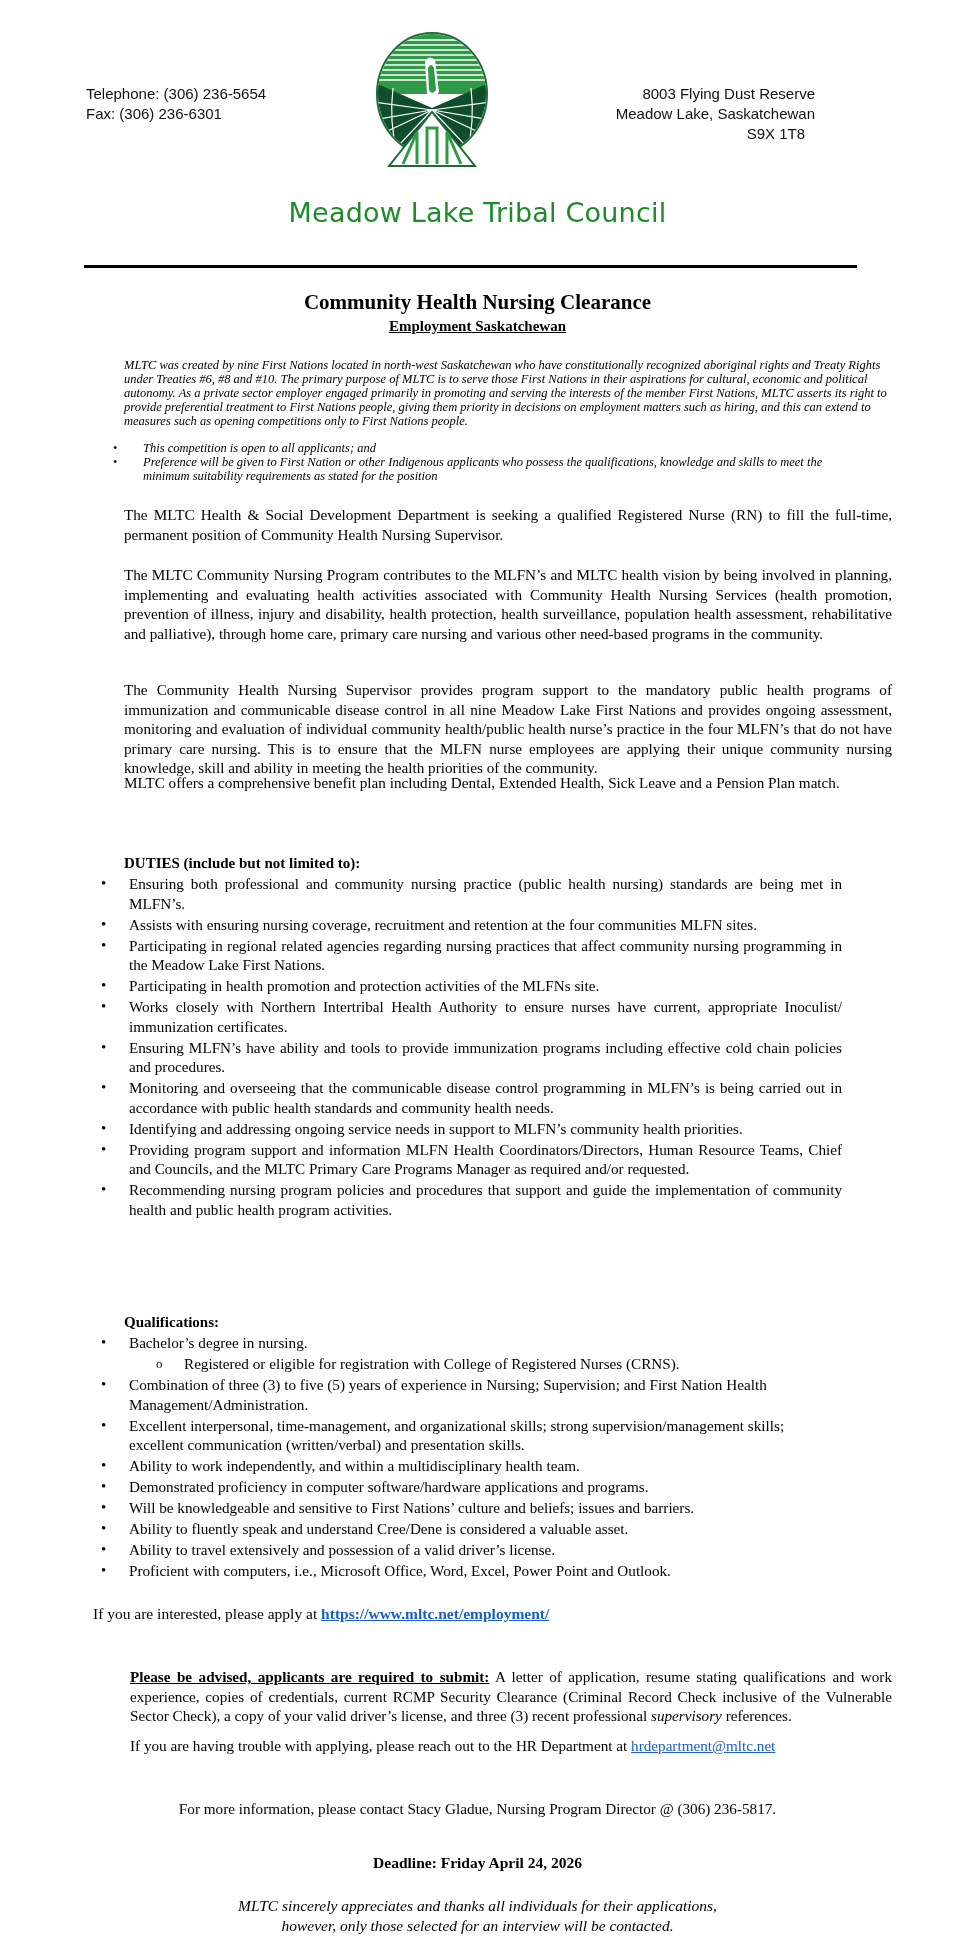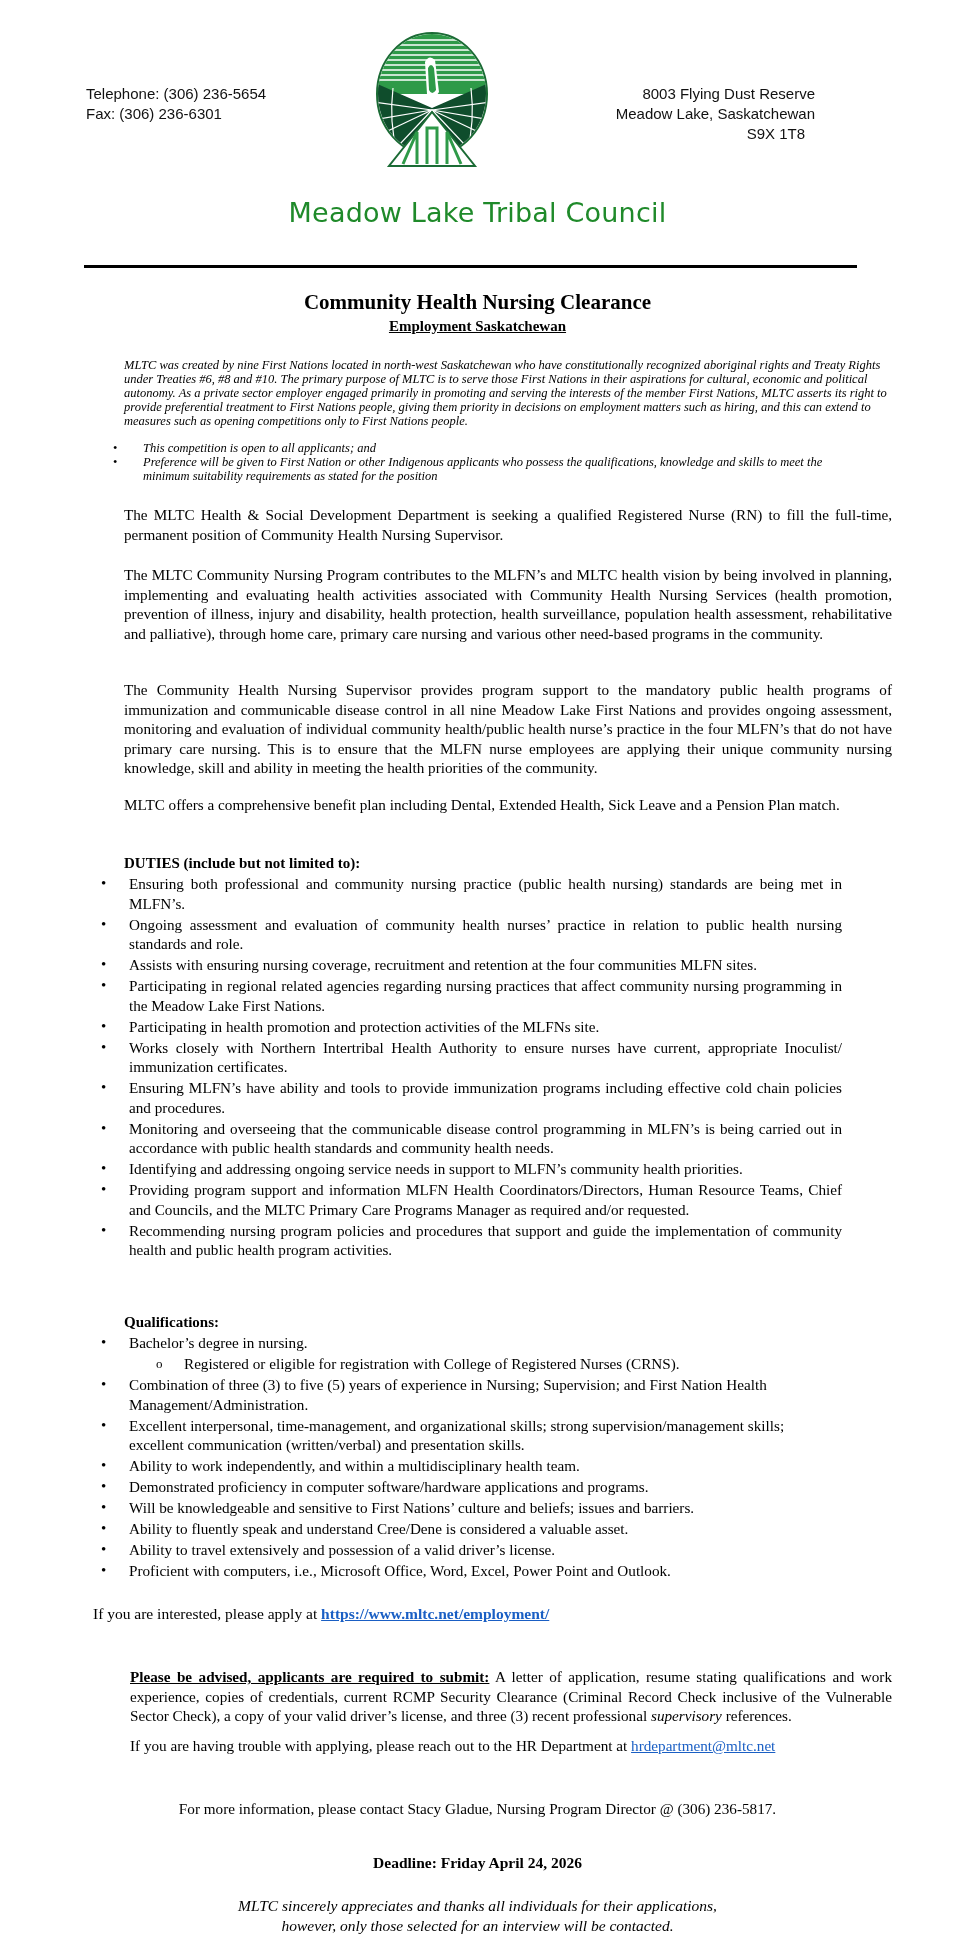--- a/index.html
+++ b/index.html
@@ -23,21 +23,21 @@
     .block { position: absolute; left: 87px; width: 768px; margin-left: 37px; }
     .intro { top: 358px; font-size: 12.5px; font-style: italic; line-height: 14px; }
     .intro-list { top: 441px; left: 87px; width: 768px; font-size: 12.5px; font-style: italic; line-height: 14px; margin: 0; padding: 0; list-style: none; }
     .intro-list li { position: relative; padding-left: 56px; }
     .intro-list li::before { content: "•"; position: absolute; left: 26px; font-style: normal; }
 
     .para { font-size: 15.2px; line-height: 19.5px; text-align: justify; }
     .p1 { top: 505px; }
     .p2 { top: 565px; }
     .p3 { top: 680px; }
-    .p4 { top: 795px; }
+    .p4 { top: 773px; }
 
     .section-head { font-size: 15px; font-weight: bold; }
     .duties-head { top: 855px; }
     .list { position: absolute; left: 74px; width: 768px; margin: 0; padding: 0; list-style: none; font-size: 15.2px; line-height: 19.5px; }
     .list li { position: relative; padding-left: 55px; text-align: justify; margin-bottom: 1.5px; }
     .list li::before { content: "•"; position: absolute; left: 27px; font-size: 15px; }
     .duties-list { top: 874px; }
     .quals-head { top: 1314px; }
     .quals-list { top: 1333px; width: 740px; }
     .quals-list li { text-align: left; }
@@ -129,21 +129,20 @@
   </ul>
 
   <div class="block para serif p1">The MLTC Health &amp; Social Development Department is seeking a qualified Registered Nurse (RN) to fill the full-time, permanent position of Community Health Nursing Supervisor.</div>
   <div class="block para serif p2">The MLTC Community Nursing Program contributes to the MLFN’s and MLTC health vision by being involved in planning, implementing and evaluating health activities associated with Community Health Nursing Services (health promotion, prevention of illness, injury and disability, health protection, health surveillance, population health assessment, rehabilitative and palliative), through home care, primary care nursing and various other need-based programs in the community.</div>
   <div class="block para serif p3">The Community Health Nursing Supervisor provides program support to the mandatory public health programs of immunization and communicable disease control in all nine Meadow Lake First Nations and provides ongoing assessment, monitoring and evaluation of individual community health/public health nurse’s practice in the four MLFN’s that do not have primary care nursing.  This is to ensure that the MLFN nurse employees are applying their unique community nursing knowledge, skill and ability in meeting the health priorities of the community.</div>
   <div class="block para serif p4">MLTC offers a comprehensive benefit plan including Dental, Extended Health, Sick Leave and a Pension Plan match.</div>
 
   <div class="block section-head serif duties-head">DUTIES (include but not limited to):</div>
   <ul class="list serif duties-list">
     <li>Ensuring both professional and community nursing practice (public health nursing) standards are being met in MLFN’s.</li>
-    <li>Ongoing assessment and evaluation of community health nurses’ practice in relation to public health nursing standards and role.</li>
     <li>Assists with ensuring nursing coverage, recruitment and retention at the four communities MLFN sites.</li>
     <li>Participating in regional related agencies regarding nursing practices that affect community nursing programming in the Meadow Lake First Nations.</li>
     <li>Participating in health promotion and protection activities of the MLFNs site.</li>
     <li>Works closely with Northern Intertribal Health Authority to ensure nurses have current, appropriate Inoculist/ immunization certificates.</li>
     <li>Ensuring MLFN’s have ability and tools to provide immunization programs including effective cold chain policies and procedures.</li>
     <li>Monitoring and overseeing that the communicable disease control programming in MLFN’s is being carried out in accordance with public health standards and community health needs.</li>
     <li>Identifying and addressing ongoing service needs in support to MLFN’s community health priorities.</li>
     <li>Providing program support and information MLFN Health Coordinators/Directors, Human Resource Teams, Chief and Councils, and the MLTC Primary Care Programs Manager as required and/or requested.</li>
     <li>Recommending nursing program policies and procedures that support and guide the implementation of community health and public health program activities.</li>
   </ul>

